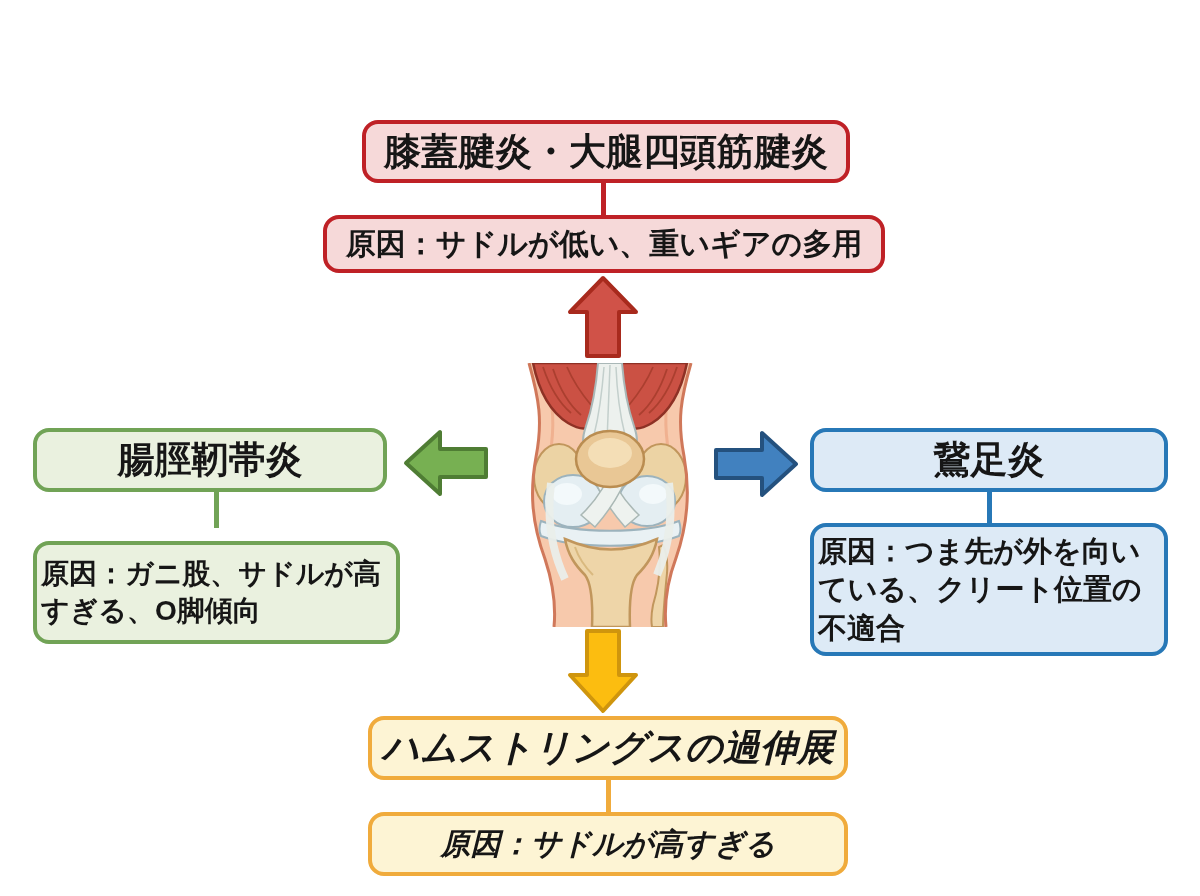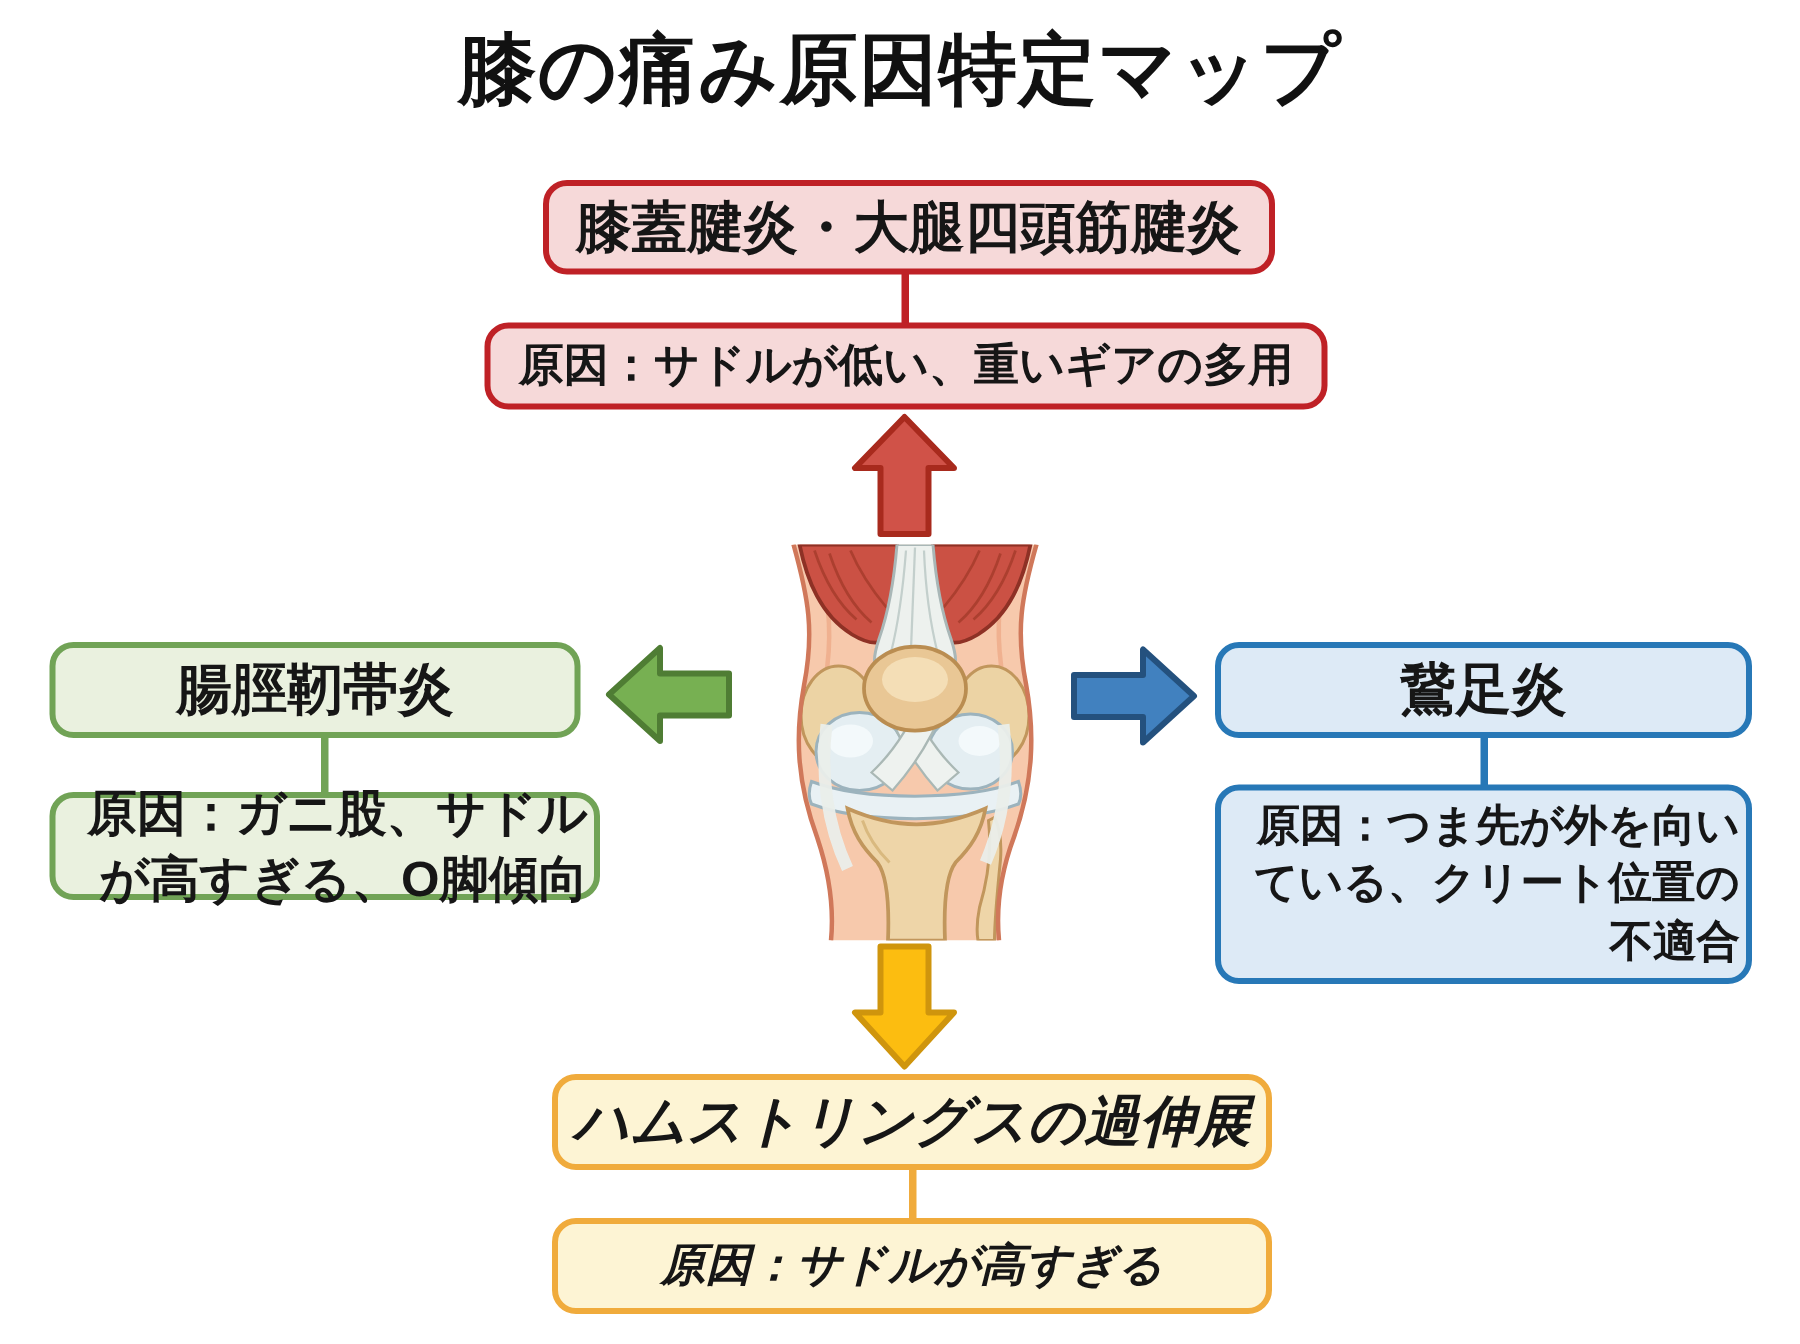--- a/index.html
+++ b/index.html
@@ -3,21 +3,21 @@
 <meta charset="utf-8">
 <style>
   html,body { margin:0; padding:0; background:#ffffff; }
   body { font-family:"Liberation Sans","DejaVu Sans",sans-serif; color:#161616; }
   .canvas { position:relative; width:1200px; height:896px; background:#ffffff; overflow:hidden; }
 
   .title { position:absolute; left:0; right:0; top:12px; margin:0; text-align:center;
            font-size:52px; font-weight:900; letter-spacing:1px; color:#111; }
 
   .box { position:absolute; box-sizing:border-box; border:4px solid; border-radius:16px;
-         display:flex; align-items:center; justify-content:center; text-align:right;
+         display:flex; align-items:center; justify-content:center; text-align:left;
          font-weight:800; }
   .cond  { font-size:37px; }
   .cause { font-size:30px; line-height:1.32; padding:4px 4px; }
 
   .red-box    { border-color:#bf2126; background:#f6d9d9; }
   .green-box  { border-color:#71a356; background:#eaf1df; }
   .blue-box   { border-color:#2778b7; background:#ddeaf6; }
   .yellow-box { border-color:#f0ab3c; background:#fdf4d4;font-style:italic; }
 
   .connector { position:absolute; width:5px; }
@@ -27,38 +27,37 @@
   .yellow-line { background:#f0ab3c; }
 
   .arrow { position:absolute; }
   .knee  { position:absolute; }
 </style>
 </head>
 <body>
 
 <div class="canvas">
 
-  <h1 class="title">膝の痛み原因特定マップ</h1>
 
   <div class="connector red-line" style="left:601px; top:180px; height:40px;"></div>
   <div class="box cond red-box" style="left:362px; top:120px; width:488px; height:63px;">
     <span>膝蓋腱炎・大腿四頭筋腱炎</span>
   </div>
   <div class="box cause red-box" style="left:323px; top:215px; width:562px; height:58px;">
     <span>原因：サドルが低い、重いギアの多用</span>
   </div>
   <svg class="arrow" style="left:564px; top:275px;" width="78" height="84" viewBox="0 0 78 84">
     <polygon points="39,3 6,37 23,37 23,81 55,81 55,37 72,37" stroke-width="4" stroke-linejoin="round" fill="#d05248" stroke="#a82a1d"></polygon>
   </svg>
 
   <div class="connector green-line" style="left:214px; top:488px; height:40px;"></div>
   <div class="box cond green-box" style="left:33px; top:428px; width:354px; height:64px;">
     <span>腸脛靭帯炎</span>
   </div>
-  <div class="box cause green-box" style="left:33px; top:528px; width:367px; height:72px; font-size:33px;">
+  <div class="box cause green-box" style="left:33px; top:541px; width:367px; height:103px; font-size:28px;">
     <span>原因：ガニ股、サドルが高すぎる、O脚傾向</span>
   </div>
   <svg class="arrow" style="left:402px; top:429px;" width="88" height="68" viewBox="0 0 88 68">
     <polygon points="4,34 38,3 38,20 84,20 84,48 38,48 38,65" stroke-width="4" stroke-linejoin="round" fill="#77b052" stroke="#4f7d34"></polygon>
   </svg>
 
   <div class="connector blue-line" style="left:987px; top:488px; height:40px;"></div>
   <div class="box cause blue-box" style="left:810px; top:523px; width:358px; height:133px; font-size:29px;">
     <span>原因：つま先が外を向いている、クリート位置の不適合</span>
   </div>

